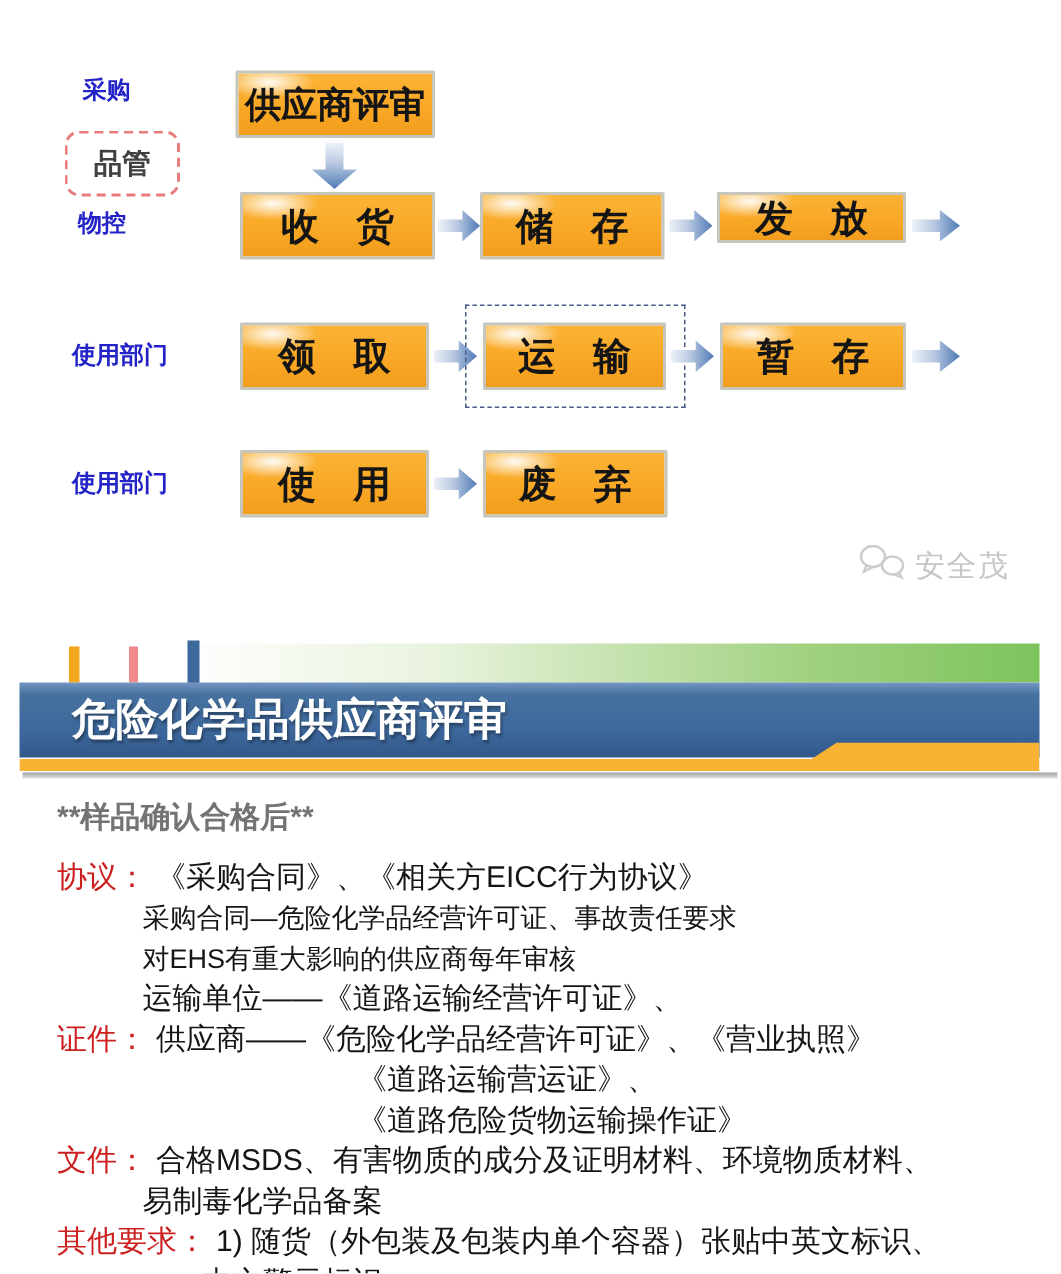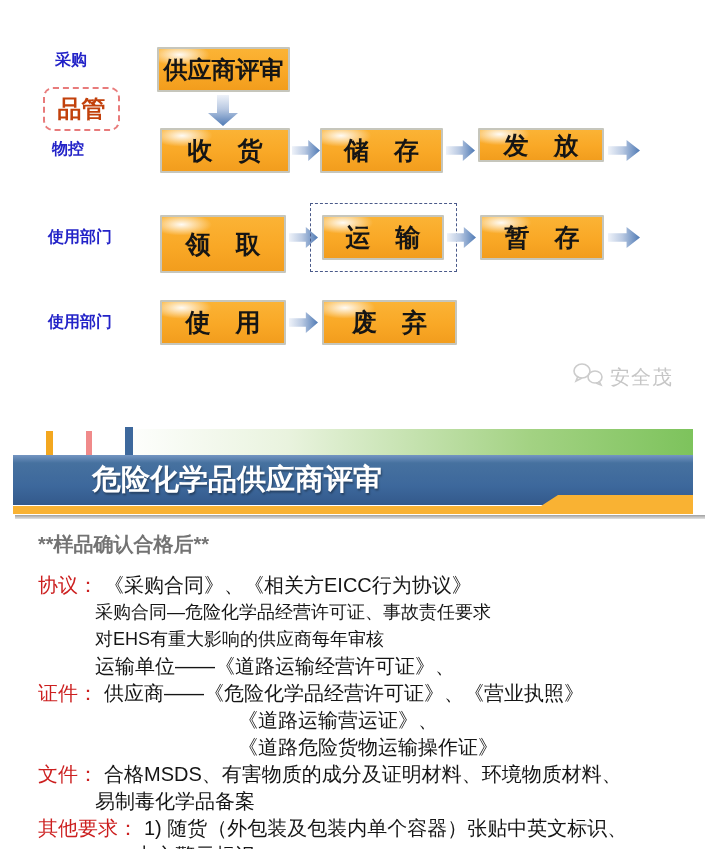--- a/index.html
+++ b/index.html
@@ -12,21 +12,21 @@
 
   
   .role-label {
     position:absolute; color:#2323c8; font-weight:bold;
     font-size:16px; white-space:nowrap;
   }
   .role-box {
     position:absolute; border:2px dashed #e87b7b; border-radius:10px;
     display:flex; align-items:center; justify-content:center;
   }
-  .role-box span { color:#c2410c; font-weight:bold; font-size:24px; }
+  .role-box span { color:#404040; font-weight:bold; font-size:19px; }
   .fbox {
     position:absolute; display:flex; align-items:center; justify-content:center;
     font-weight:bold; font-size:25px; color:#151515;
     background:
       radial-gradient(ellipse 55px 20px at 16% 14%, rgba(255,255,255,.95), rgba(255,255,255,0) 55%),
       linear-gradient(180deg,#fbb335 0%,#f9a826 55%,#f29d1d 100%);
     border:2px solid #c6c6bc; border-radius:1px;
     white-space:nowrap;
   }
   .arrow-right {
@@ -99,53 +99,53 @@
     <div class="arrow-down" style="left:208px; top:95px; width:30px; height:31px;"></div>
 
     <div class="fbox" style="left:160px; top:128px; width:130px; height:45px;">收　货</div>
     <div class="arrow-right" style="left:292px; top:140px; width:28px; height:21px;"></div>
     <div class="fbox" style="left:320px; top:128px; width:123px; height:45px;">储　存</div>
     <div class="arrow-right" style="left:446px; top:140px; width:29px; height:21px;"></div>
     <div class="fbox" style="left:478px; top:128px; width:126px; height:34px;">发　放</div>
     <div class="arrow-right" style="left:608px; top:140px; width:32px; height:21px;"></div>
 
     <div class="role-label" style="left:48px; top:227px;">使用部门</div>
-    <div class="fbox" style="left:160px; top:215px; width:126px; height:58px;font-family:Liberation Serif, serif;">领　取</div>
+    <div class="fbox" style="left:160px; top:215px; width:126px; height:45px;font-family:Liberation Serif, serif;">领　取</div>
     <div class="arrow-right" style="left:289px; top:227px; width:29px; height:21px;"></div>
     <div class="sel-rect" style="left:310px; top:203px; width:147px; height:69px;"></div>
     <div class="fbox" style="left:322px; top:215px; width:122px; height:45px;">运　输</div>
     <div class="arrow-right" style="left:447px; top:227px; width:29px; height:21px;"></div>
     <div class="fbox" style="left:480px; top:215px; width:124px; height:45px;">暂　存</div>
     <div class="arrow-right" style="left:608px; top:227px; width:32px; height:21px;"></div>
 
     <div class="role-label" style="left:48px; top:312px;">使用部门</div>
     <div class="fbox" style="left:160px; top:300px; width:126px; height:45px;">使　用</div>
     <div class="arrow-right" style="left:289px; top:312px; width:29px; height:21px;"></div>
-    <div class="fbox" style="left:322px; top:300px; width:135px; height:45px;">废　弃</div>
+    <div class="fbox" style="left:322px; top:300px; width:123px; height:45px;">废　弃</div>
 
     <div class="watermark" style="left:572px; top:362px;justify-content:space-between;">
       <span>
         <svg width="34" height="26" viewBox="0 0 34 26">
           <ellipse cx="10" cy="9" rx="8" ry="7" fill="none" stroke="#cccccc" stroke-width="1.6"></ellipse>
           <path d="M6 14 L4 19 L10 16" fill="none" stroke="#cccccc" stroke-width="1.6"></path>
           <ellipse cx="23" cy="15" rx="7" ry="6" fill="none" stroke="#cccccc" stroke-width="1.6"></ellipse>
           <path d="M27 19 L29 23 L24 21" fill="none" stroke="#cccccc" stroke-width="1.6"></path>
         </svg>
       </span>
       <span class="wm-text">安全茂</span>
     </div>
   </div>
 
   <div>
     <div class="green-strip" style="left:40px; top:429px; width:653px; height:26px;"></div>
     <div class="vbar" style="left:46px; top:431px; width:7px; height:24px; background:#f3a71f;"></div>
     <div class="vbar" style="left:86px; top:431px; width:6px; height:24px; background:#f08a8a;"></div>
     <div class="vbar" style="left:125px; top:427px; width:8px; height:30px; background:#3d689c;"></div>
 
-    <div class="banner" style="left:13px; top:455px; width:680px; height:50px;padding-left:44px;">
+    <div class="banner" style="left:13px; top:455px; width:680px; height:50px;">
       <div class="banner-title">危险化学品供应商评审</div>
     </div>
 
     <svg class="orange-step" style="left:13px; top:495px;" width="680" height="20" viewBox="0 0 680 20">
       <path d="M0 11 H528 L545 0 H680 V19 H0 Z" fill="#f9b233"></path>
     </svg>
     <div class="banner-shadow" style="left:15px; top:515px; width:690px; height:4px;"></div>
   </div>
 
   <div class="content">

